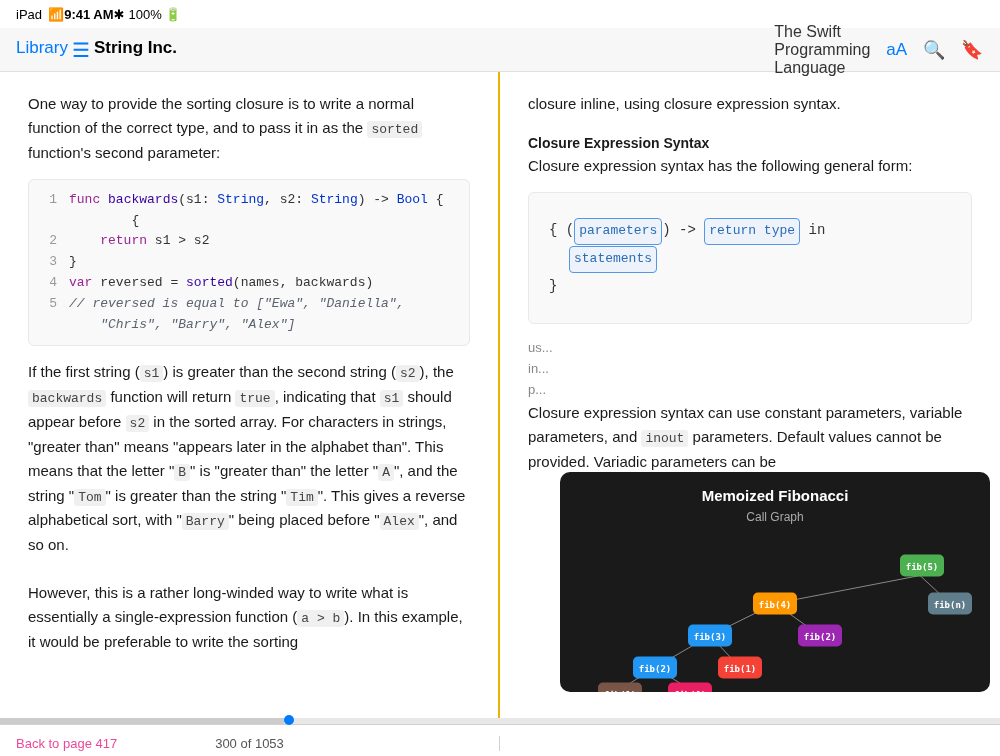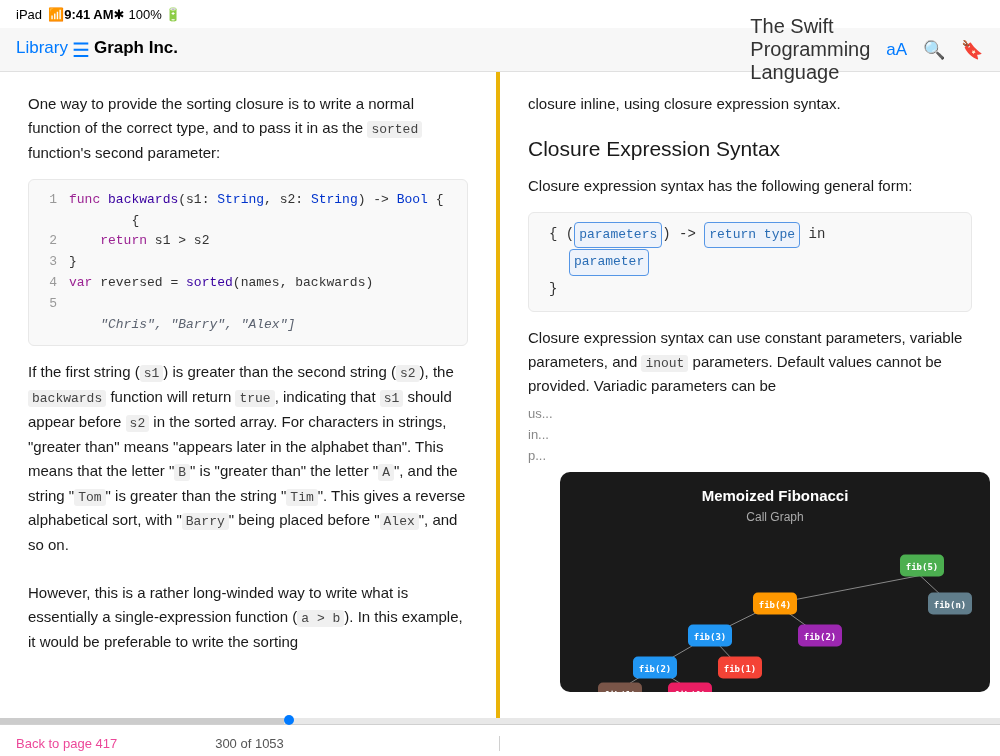--- a/index.html
+++ b/index.html
@@ -58,41 +58,41 @@
       color: #007aff;
       font-size: 17px;
       text-decoration: none;
     }
     .nav-icon {
       color: #007aff;
       font-size: 20px;
       cursor: pointer;
     }
     .book-title-right {
-      font-size: 20px;
+      font-size: 16px;
       font-weight: 500;
       color: #333;
     }
 
     
     .content-area {
       display: flex;
       height: calc(756px - 28px - 44px - 38px);
       overflow: hidden;
     }
 
     
     .page-left {
       width: 500px;
       padding: 20px 28px;
       font-size: 15px;
       line-height: 1.6;
       color: #1a1a1a;
       overflow: hidden;
-      border-right: 4px solid #eab308;
+      border-right: 2px solid #eab308;
     }
 
     
     .page-right {
       width: 500px;
       padding: 20px 28px;
       font-size: 15px;
       line-height: 1.6;
       color: #1a1a1a;
       overflow: hidden;
@@ -131,32 +131,32 @@
       font-family: 'Menlo', 'Courier New', monospace;
       font-size: 13px;
       background: #f0f0f0;
       padding: 1px 4px;
       border-radius: 3px;
       color: #444;
     }
 
     
     .section-heading {
-      font-size: 21px;
-      font-weight: 400;
-      margin-bottom: 8px;
+      font-size: 14px;
+      font-weight: 700;
+      margin-bottom: 0;
       margin-top: 16px;
     }
 
     
     .syntax-box {
       background: #f9f9f9;
       border: 1px solid #e8e8e8;
       border-radius: 6px;
-      padding: 8px 20px;
+      padding: 24px 20px;
       margin: 14px 0;
       font-family: 'Menlo', 'Courier New', monospace;
       font-size: 14px;
       line-height: 1.9;
       color: #333;
     }
     .badge {
       display: inline-block;
       border: 1px solid #aaa;
       border-radius: 4px;
@@ -252,21 +252,21 @@
     <span>✱</span>
     <span>100%</span>
     <span>🔋</span>
   </div>
 </div>
 
 <div class="nav-bar">
   <div class="nav-left">
     <span class="library-link">Library</span>
     <span class="nav-icon">☰</span>
-    <span style="font-size:17px;font-weight:600;">Graph Inc.</span>
+    <span style="font-size:17px;font-weight:600;">String Inc.</span>
   </div>
   <div class="nav-center"></div>
   <div class="nav-right">
     <span class="book-title-right">The Swift Programming Language</span>
     <span class="nav-icon" style="font-size:17px;">aA</span>
     <span class="nav-icon" style="font-size:18px;">🔍</span>
     <span class="nav-icon" style="font-size:18px;">🔖</span>
   </div>
 </div>
 
@@ -295,20 +295,21 @@
       <div class="code-line">
         <span class="line-num">3</span>
         <span class="code-content">}</span>
       </div>
       <div class="code-line">
         <span class="line-num">4</span>
         <span class="code-content"><span class="kw">var</span> reversed = <span class="fn">sorted</span>(names, backwards)</span>
       </div>
       <div class="code-line">
         <span class="line-num">5</span>
+        <span class="code-content cmt">// reversed is equal to ["Ewa", "Daniella",</span>
       </div>
       <div class="code-line">
         <span class="line-num"></span>
         <span class="code-content cmt">&nbsp;&nbsp;&nbsp;&nbsp;"Chris", "Barry", "Alex"]</span>
       </div>
     </div>
 
     <p>
       If the first string (<code>s1</code>) is greater than the second string (<code>s2</code>), the <code>backwards</code> function will return <code>true</code>, indicating that <code>s1</code> should appear before <code>s2</code> in the sorted array. For characters in strings, "greater than" means "appears later in the alphabet than". This means that the letter "<code>B</code>" is "greater than" the letter "<code>A</code>", and the string "<code>Tom</code>" is greater than the string "<code>Tim</code>". This gives a reverse alphabetical sort, with "<code>Barry</code>" being placed before "<code>Alex</code>", and so on.
     </p>
@@ -322,29 +323,29 @@
     <p>closure inline, using closure expression syntax.</p>
 
     <h2 class="section-heading">Closure Expression Syntax</h2>
     <p>Closure expression syntax has the following general form:</p>
 
     <div class="syntax-box">
       <div>
         { (<span class="badge badge-blue">parameters</span>) -&gt; <span class="badge badge-blue">return type</span> <span style="color:#333;">in</span>
       </div>
       <div style="padding-left:20px;">
-        <span class="badge badge-blue">parameter</span>
+        <span class="badge badge-blue">statements</span>
       </div>
       <div>}</div>
     </div>
 
+    <p style="margin-top:6px; color:#888; font-size:13px;">us...<br>in...<br>p...</p>
     <p>
       Closure expression syntax can use constant parameters, variable parameters, and <code>inout</code> parameters. Default values cannot be provided. Variadic parameters can be
     </p>
-    <p style="margin-top:6px; color:#888; font-size:13px;">us...<br>in...<br>p...</p>
 
     <div class="video-overlay">
       <div class="video-title-area">
         <div class="video-title">Memoized Fibonacci</div>
         <div class="video-subtitle">Call Graph</div>
       </div>
       <div class="video-canvas">
         <svg width="100%" height="100%" viewBox="0 0 430 160">
 
           <line x1="360" y1="41" x2="215" y2="69" stroke="#888" stroke-width="1"></line>

